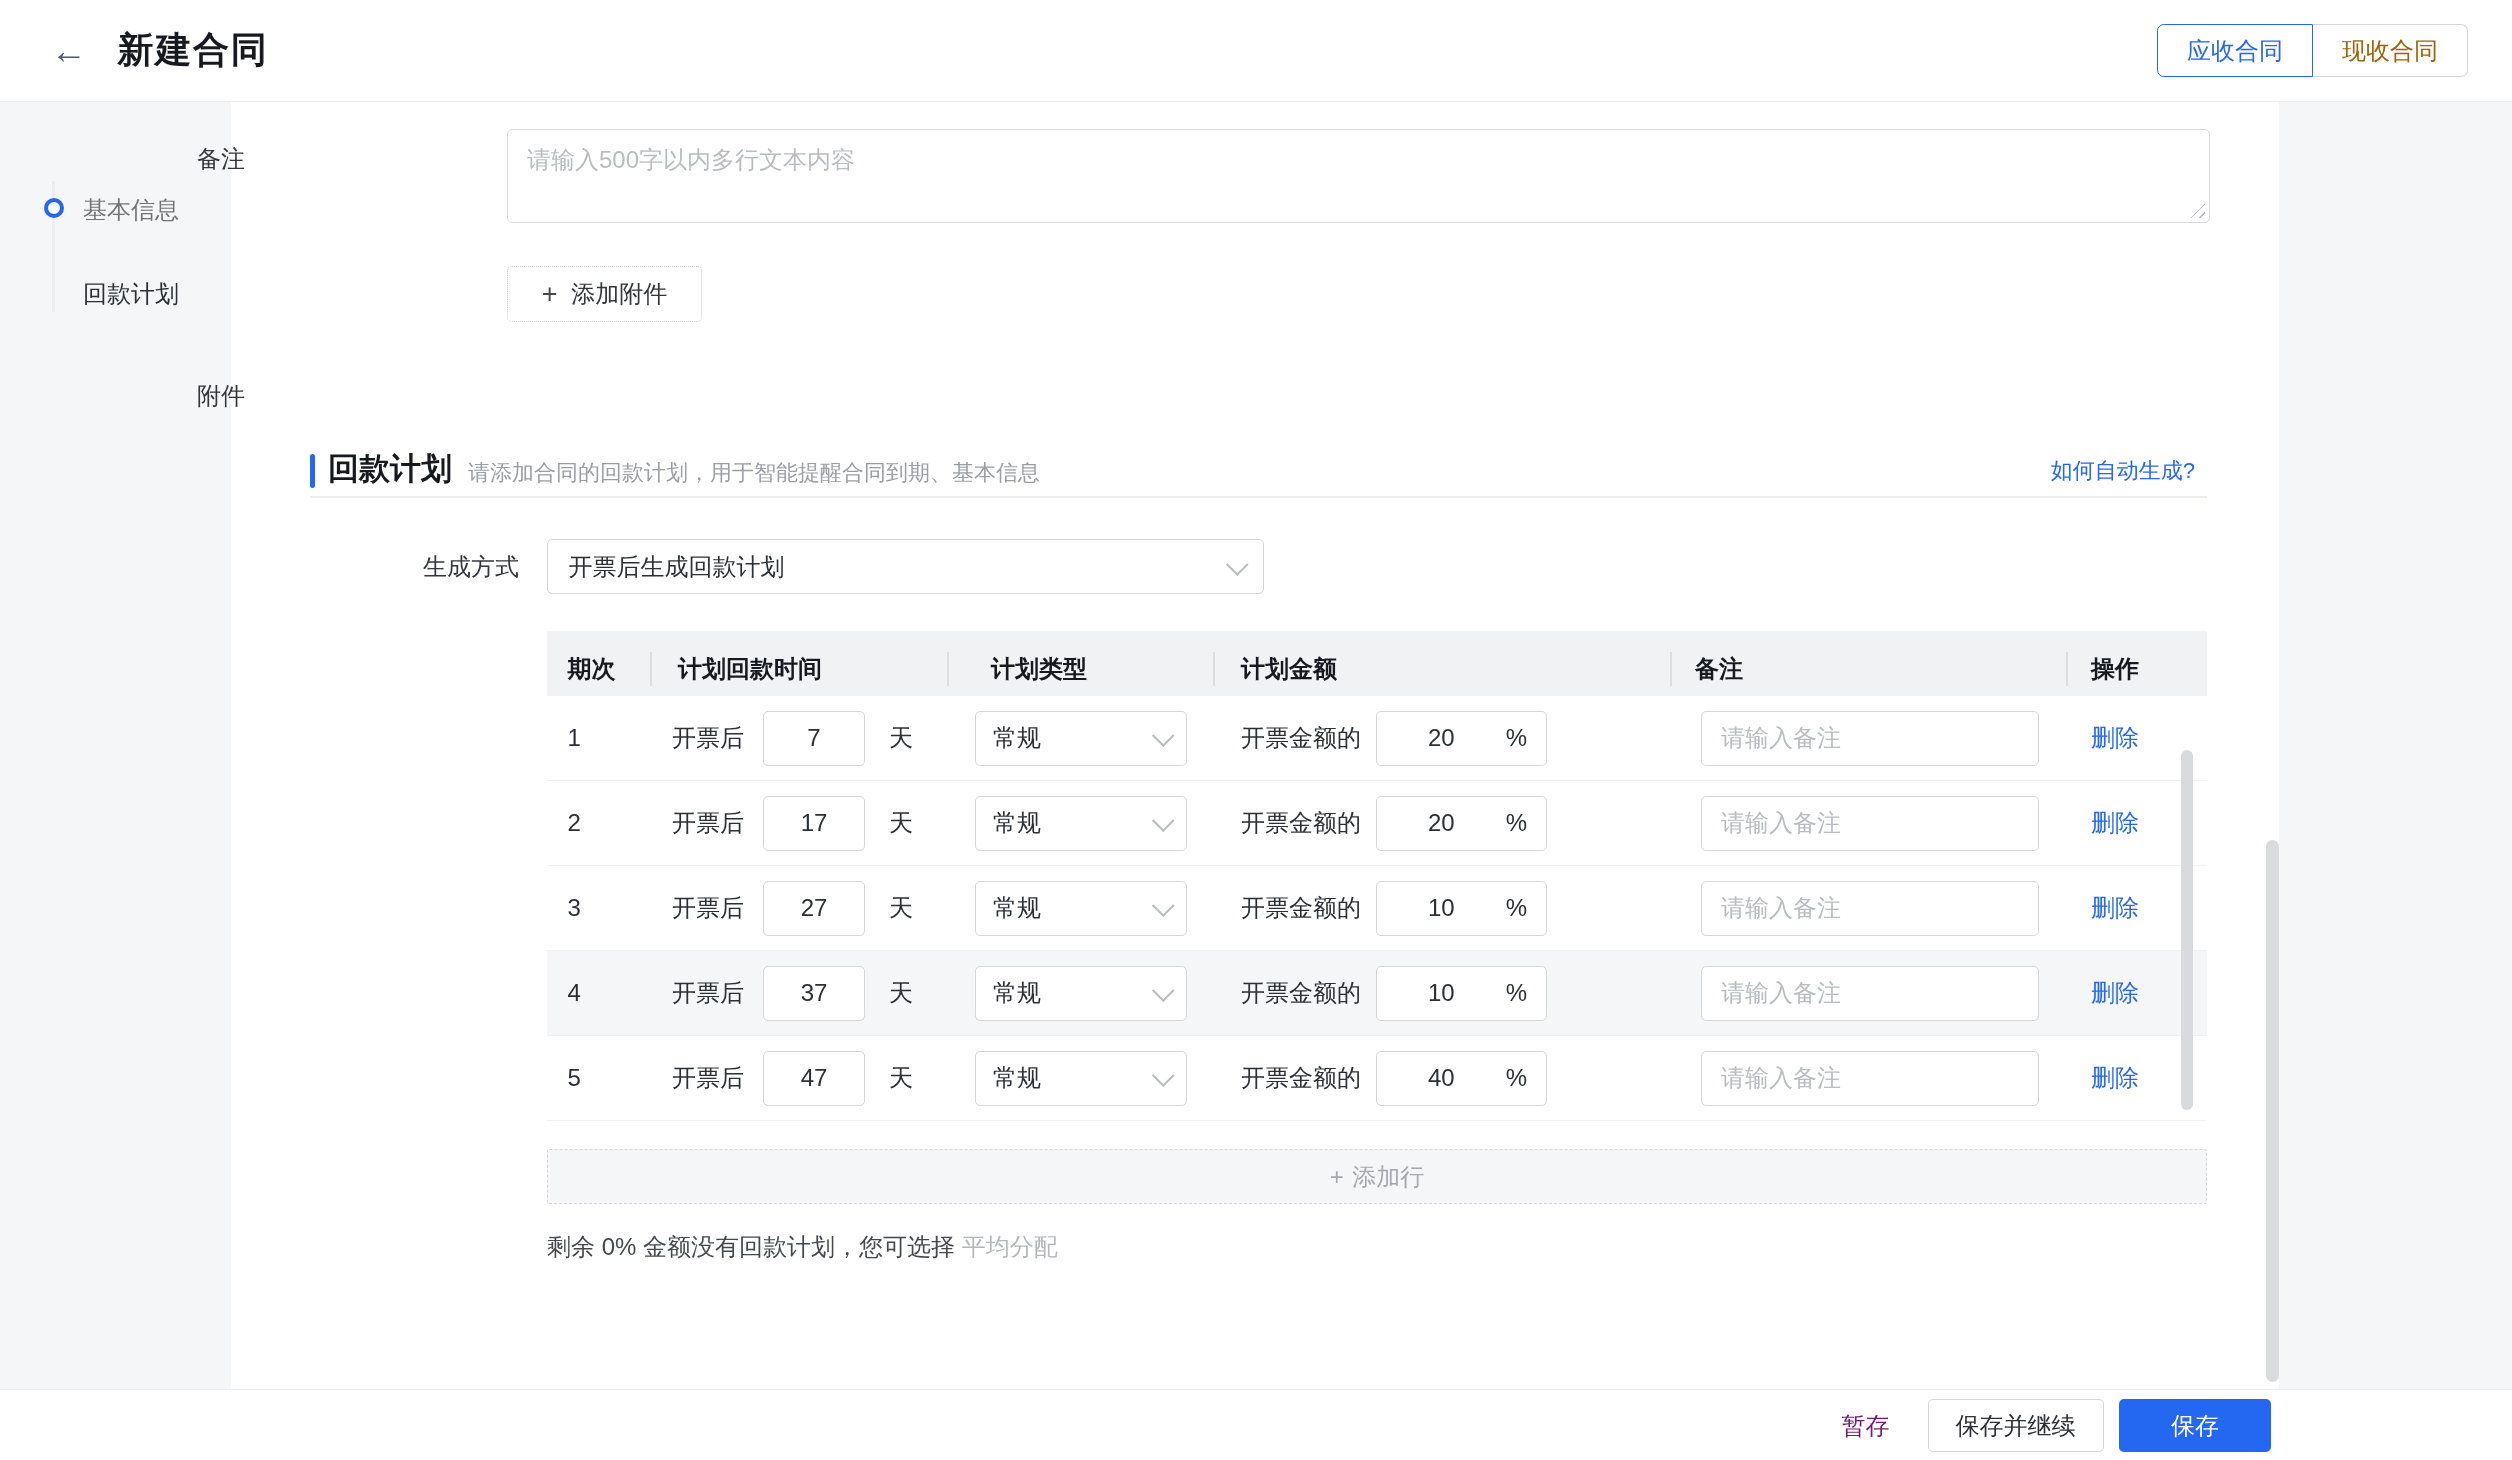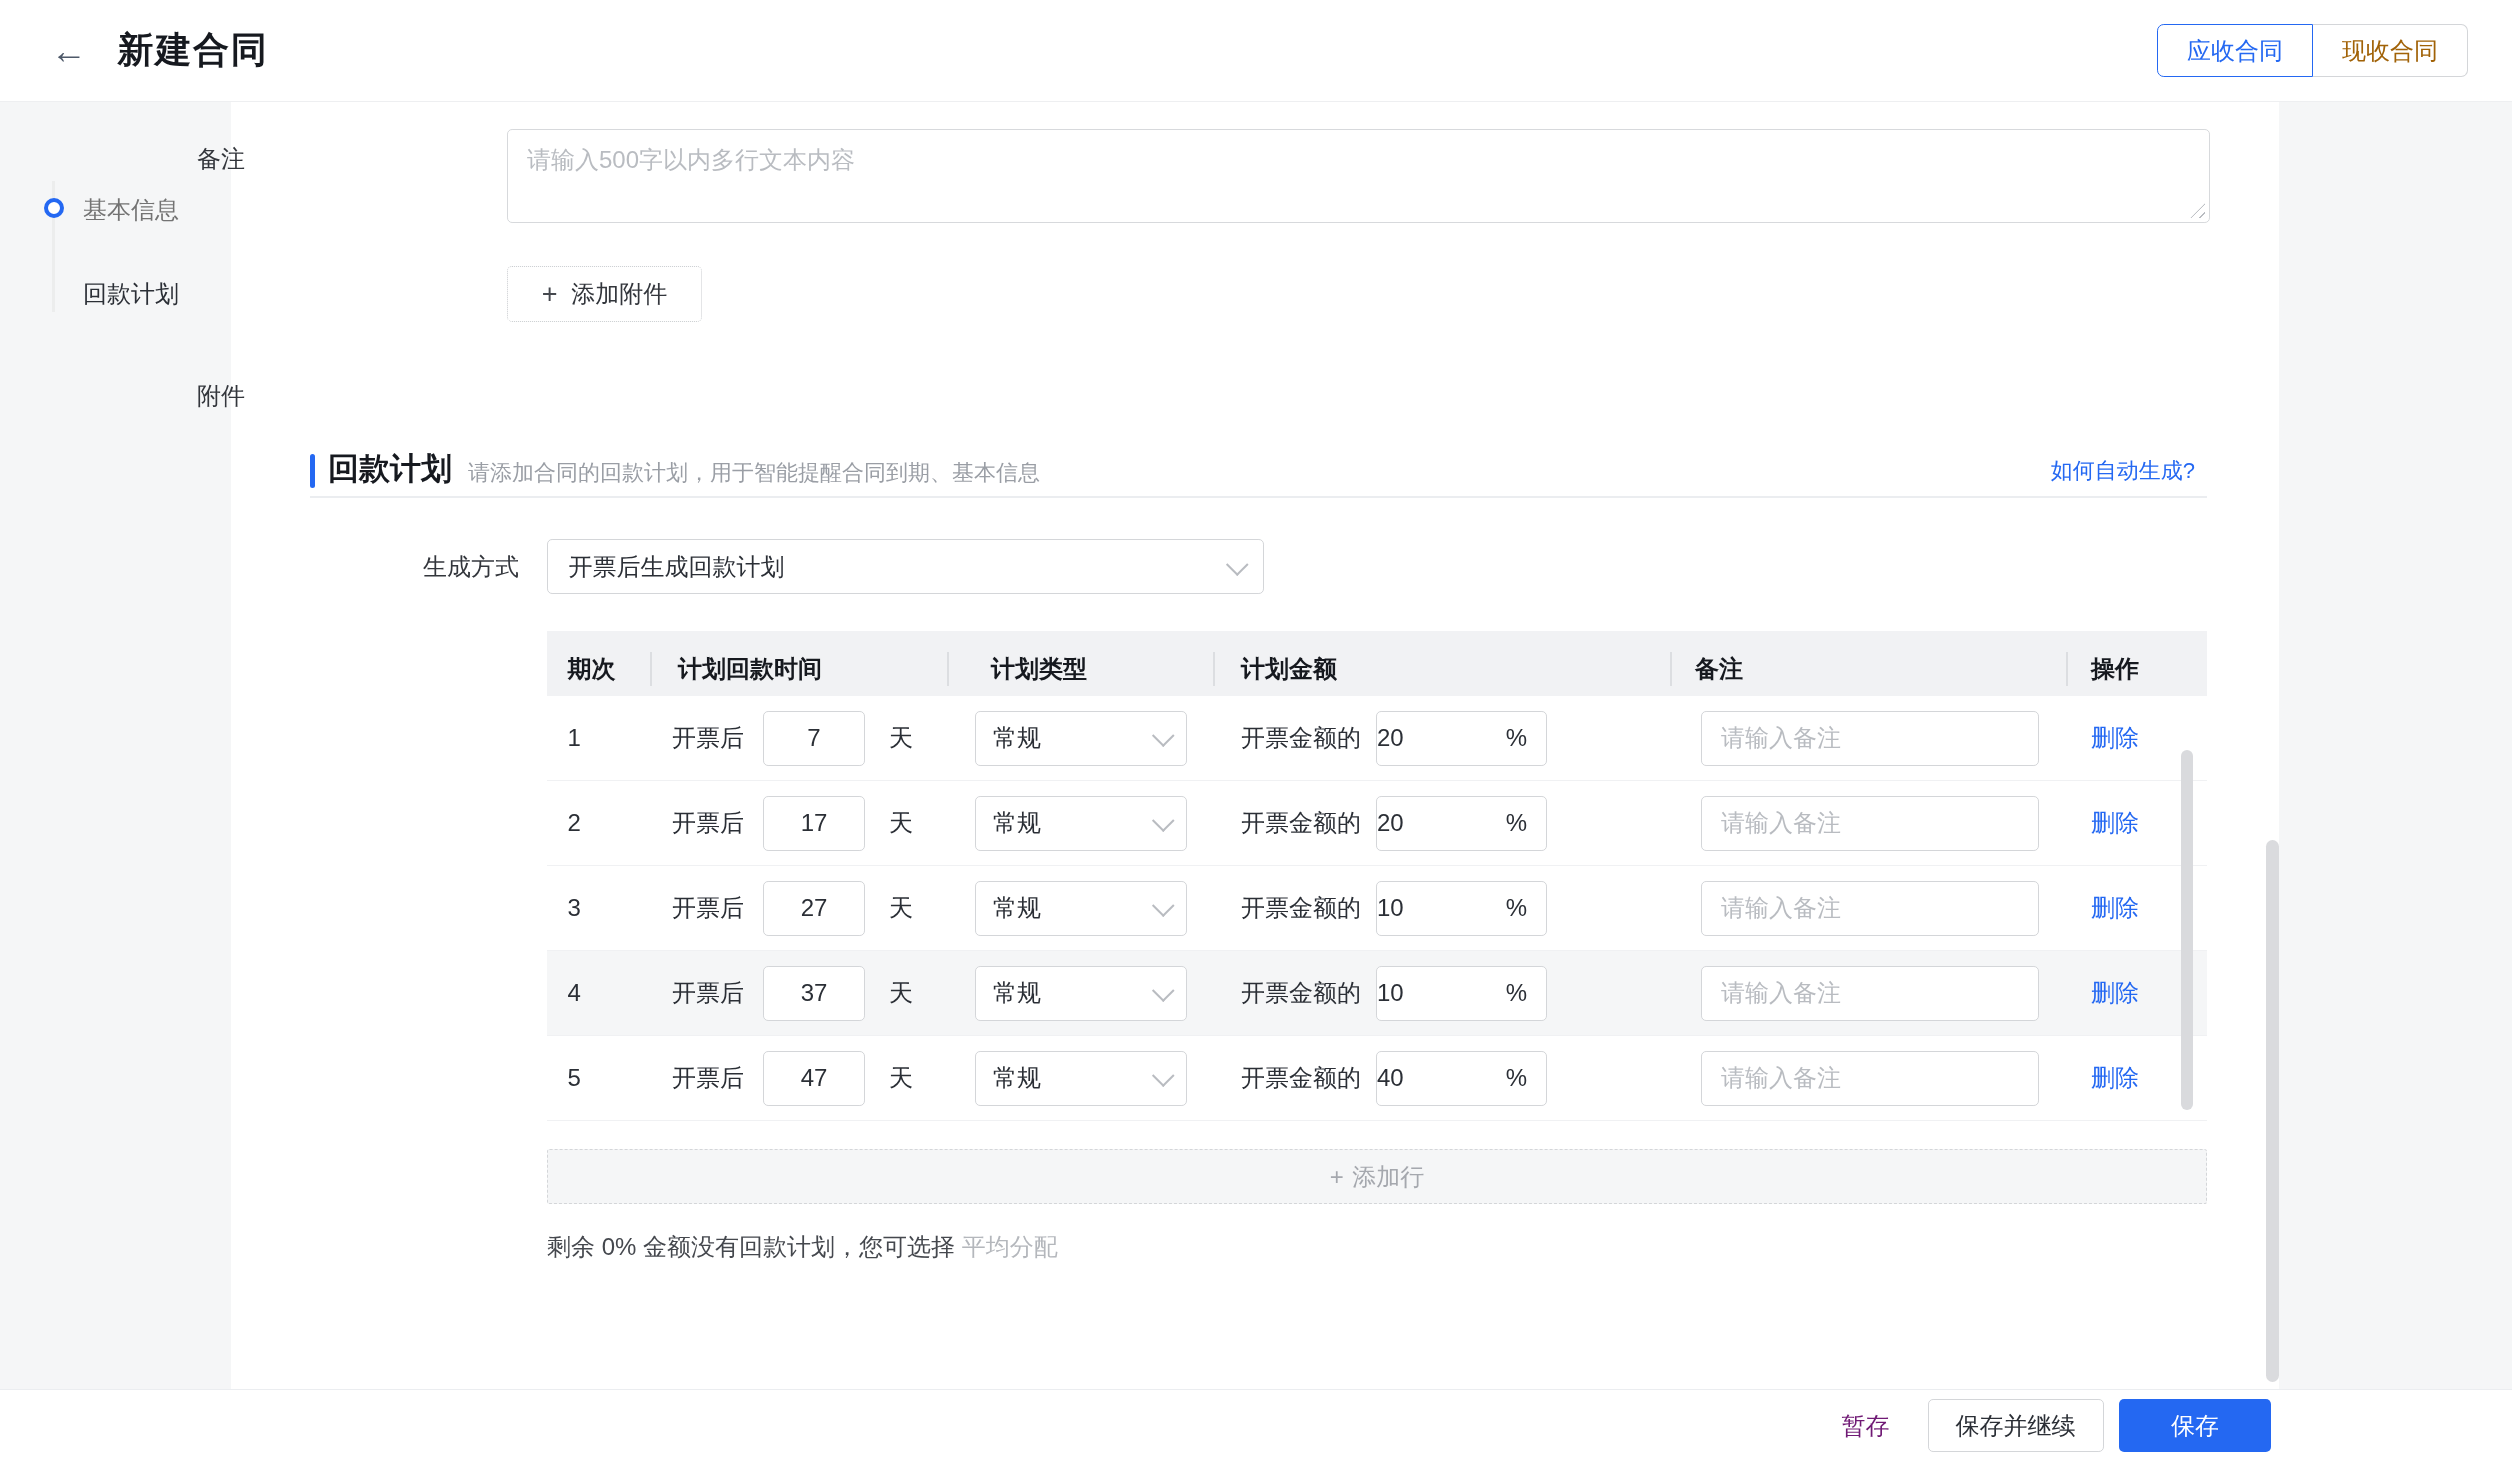--- a/index.html
+++ b/index.html
@@ -93,21 +93,21 @@
   .day-input{left:216px;width:102px;text-align:center;}
   .type-select{
     position:absolute;left:428px;top:14.5px;width:212px;height:55px;border:1.7px solid #d4d6d9;border-radius:5.1px;
     background:#fff;display:flex;align-items:center;padding:0 17px;box-sizing:border-box;
     font-size:24px;color:#2b2f36;cursor:pointer;
   }
   .pct-box{
     position:absolute;left:829px;top:14.5px;width:171px;height:55px;border:1.7px solid #d4d6d9;border-radius:5.1px;
     background:#fff;display:flex;align-items:center;box-sizing:border-box;font-size:24px;color:#2b2f36;
   }
-  .pct-val{flex:1;text-align:left;}
+  .pct-val{flex:1;text-align:center;}
   .pct-sign{padding-right:19px;color:#2b2f36;}
   .note-input{left:1154px;width:338px;padding:0 19px;}
   .note-input::placeholder{color:#b9bcc1;}
   .del-link{position:absolute;left:1544px;top:0;height:84px;display:flex;align-items:center;font-size:24px;color:#2468f2;cursor:pointer;}
   .tbl-scroll{position:absolute;left:1634px;top:119px;width:12px;height:360px;border-radius:6.8px;background:#d9dadd;}
   .addrow{
     left:316px;top:1047px;width:1660px;height:55px;background:#f5f6f7;border:1.7px dashed #d4d6d9;border-radius:2.6px;
     display:flex;align-items:center;justify-content:center;font-size:24px;color:#a5a8ae;cursor:pointer;gap:8.5px;
   }
   .summary{left:316px;top:1129px;font-size:24px;color:#45484e;}

